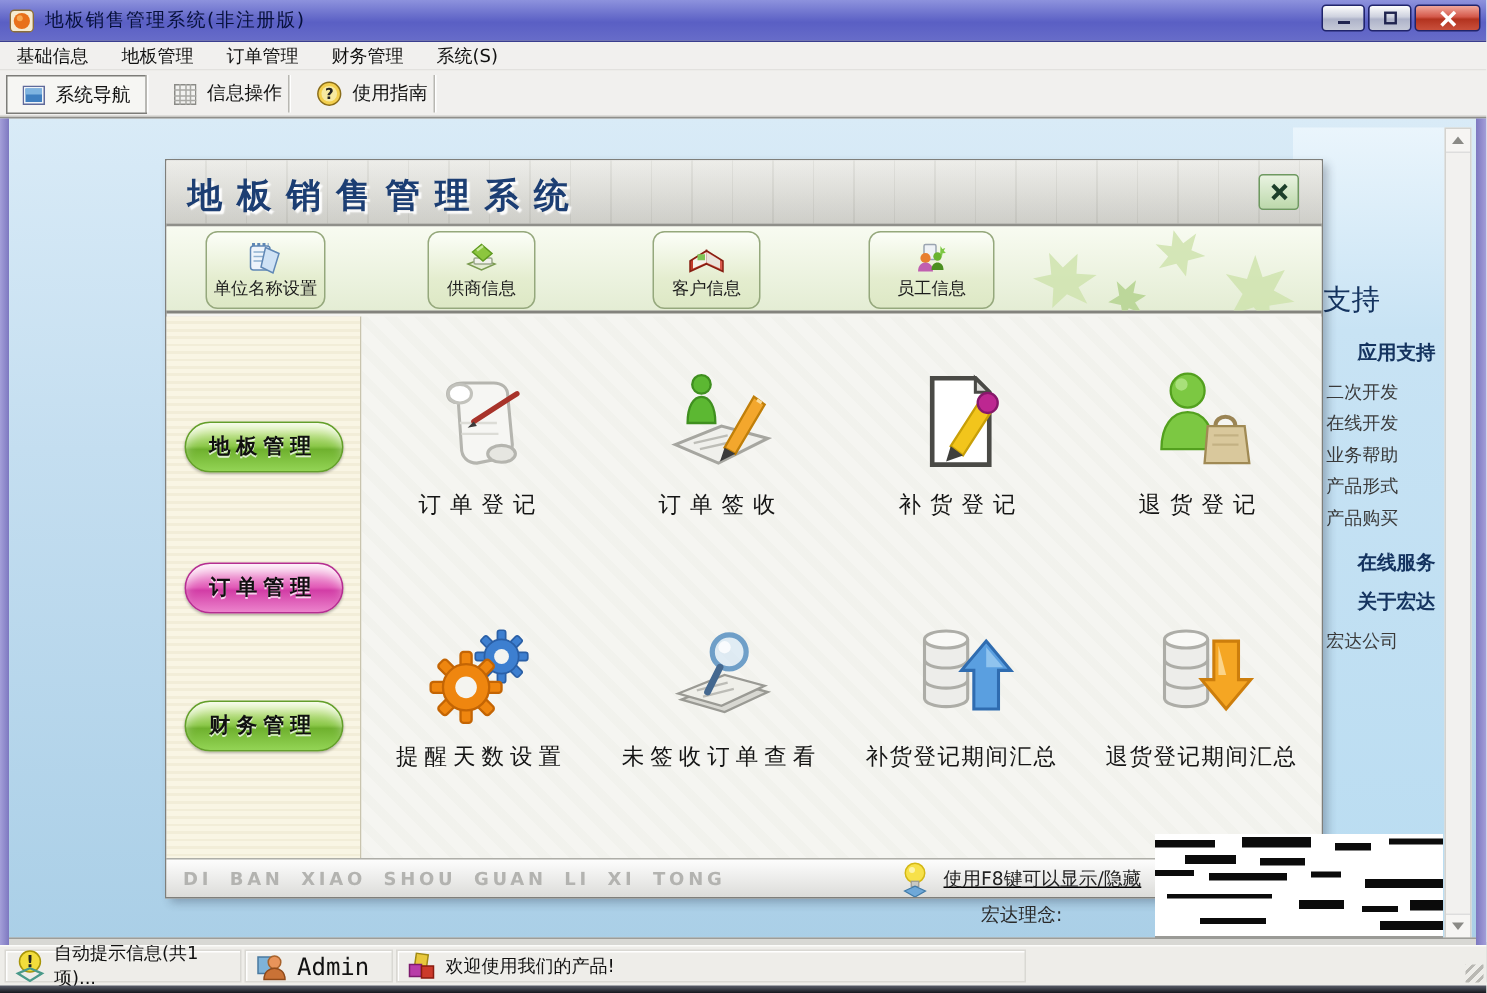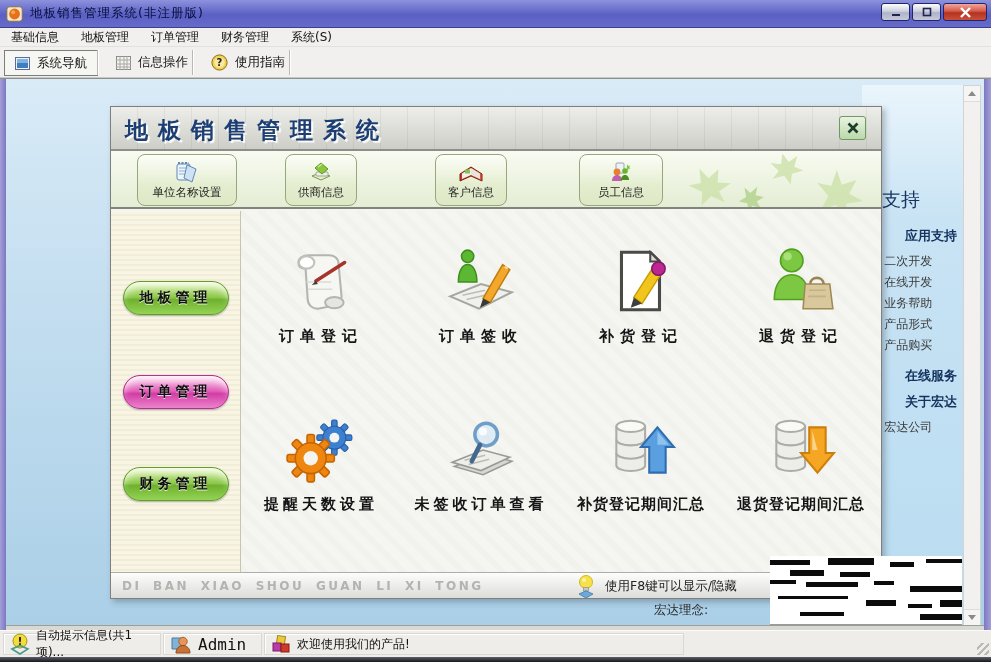--- a/index.html
+++ b/index.html
@@ -84,31 +84,31 @@
     background:repeating-linear-gradient(180deg,#f9f5e4 0 3px,#f2edd8 3px 5px); }
   .pill { width:106px; height:34px; margin:0 auto; border-radius:17px; display:flex; align-items:center; justify-content:center;
     font-size:14px; font-weight:bold; color:#101010; letter-spacing:4px;
     text-shadow:0 1px 0 rgba(255,255,255,.75); box-shadow:inset 0 9px 9px -5px rgba(255,255,255,.95),0 1px 2px rgba(0,0,0,.3); }
   .pill.green { background:linear-gradient(180deg,#d9f0a5,#8cc84a 48%,#6fb12e 55%,#93d455); border:1px solid #639e2b; }
   .pill.pink  { background:linear-gradient(180deg,#f8c4e6,#e25cb8 48%,#d23da6 55%,#ec83cc); border:1px solid #b52e91; }
   .p1 { margin-top:70px; } .p2 { margin-top:60px; } .p3 { margin-top:58px; }
 
   .mcontent { flex:1; background:#f5f5f1;
     background-image:repeating-linear-gradient(45deg,rgba(160,170,140,.04) 0 6px,transparent 6px 14px); }
-  .grid { display:grid; grid-template-columns:repeat(4,1fr); grid-template-rows:168px 168px; padding-top:26px;font-weight:bold; }
+  .grid { display:grid; grid-template-columns:repeat(4,1fr); grid-template-rows:168px 168px; padding-top:26px; }
   .gitem { display:flex; flex-direction:column; align-items:center; justify-content:flex-start; padding-top:8px; }
   .gicon { width:74px; height:74px; }
   .glabel { margin-top:8px; font-size:15px; color:#141414; white-space:nowrap; }
   .ls6 { letter-spacing:6px; } .ls4 { letter-spacing:4px; } .ls1 { letter-spacing:1px; }
 
   .mwin-footer { position:absolute; left:0; bottom:0; width:100%; height:26px;
     background:linear-gradient(180deg,#fdfdfd,#dcdcd9); border-top:1px solid #aeaea8;
     display:flex; align-items:center; }
   .pinyin { margin-left:11px; font-size:12px; font-weight:bold; letter-spacing:2.5px; word-spacing:5px; color:#b3b3b0; }
-  .f8group { position:absolute; left:464px; top:0; height:26px; display:flex; align-items:center; gap:8px; }
+  .f8group { position:absolute; left:488px; top:0; height:26px; display:flex; align-items:center; gap:8px;text-decoration:underline; }
   .f8text { font-size:12.5px; color:#222; }
 
   .motto { position:absolute; left:654px; top:523px; z-index:4; font-size:12.5px; color:#2a2a2a; }
 
   
   .redact { position:absolute; left:770px; top:477px; width:192px; height:70px; background:#fff; z-index:5;
     border-bottom:2px solid #9a9a96; }
   .redact .bar { position:absolute; background:#0b0b0b; }
   .bar:nth-of-type(1){left:0;top:4px;width:40px;height:5px;}
   .bar:nth-of-type(2){left:58px;top:2px;width:46px;height:7px;}
@@ -254,21 +254,21 @@
     <div class="mwin-toolbar">
       <svg class="leafdeco" width="290" height="58" viewBox="0 0 290 58">
         <g fill="#cfe3ae" opacity="0.85">
           <path transform="translate(120,34) rotate(25) scale(1.25)" d="M0,-14 L4,-4 14,-8 8,2 16,8 4,8 0,18 -4,8 -16,8 -8,2 -14,-8 -4,-4 Z"></path>
           <path transform="translate(195,16) rotate(-15)" d="M0,-14 L4,-4 14,-8 8,2 16,8 4,8 0,18 -4,8 -16,8 -8,2 -14,-8 -4,-4 Z"></path>
           <path transform="translate(250,42) rotate(50) scale(1.45)" d="M0,-14 L4,-4 14,-8 8,2 16,8 4,8 0,18 -4,8 -16,8 -8,2 -14,-8 -4,-4 Z"></path>
         </g>
         <path transform="translate(162,48) rotate(80) scale(0.8)" fill="#bcd79a" d="M0,-14 L4,-4 14,-8 8,2 16,8 4,8 0,18 -4,8 -16,8 -8,2 -14,-8 -4,-4 Z"></path>
       </svg>
 
-      <div class="nav-btn" style="left:26px;width:100px;">
+      <div class="nav-btn" style="left:26px;width:80px;">
         <svg width="26" height="24" viewBox="0 0 26 24">
           <rect x="3" y="4" width="13" height="16" rx="2" fill="#eef4fb" stroke="#5f87b5"></rect>
           <path d="M5,8 h9 M5,11 h9 M5,14 h7" stroke="#8fb0d0" stroke-width="1"></path>
           <path d="M13,5 l9,4 -4,13 -8,-4 z" fill="#cfe2f5" stroke="#5f87b5"></path>
           <path d="M4,3 h11" stroke="#5f87b5" stroke-width="2" stroke-dasharray="2 1.5"></path>
         </svg>
         <span class="nav-label">单位名称设置</span>
       </div>
       <div class="nav-btn" style="left:174px;width:72px;">
         <svg width="26" height="24" viewBox="0 0 26 24">

